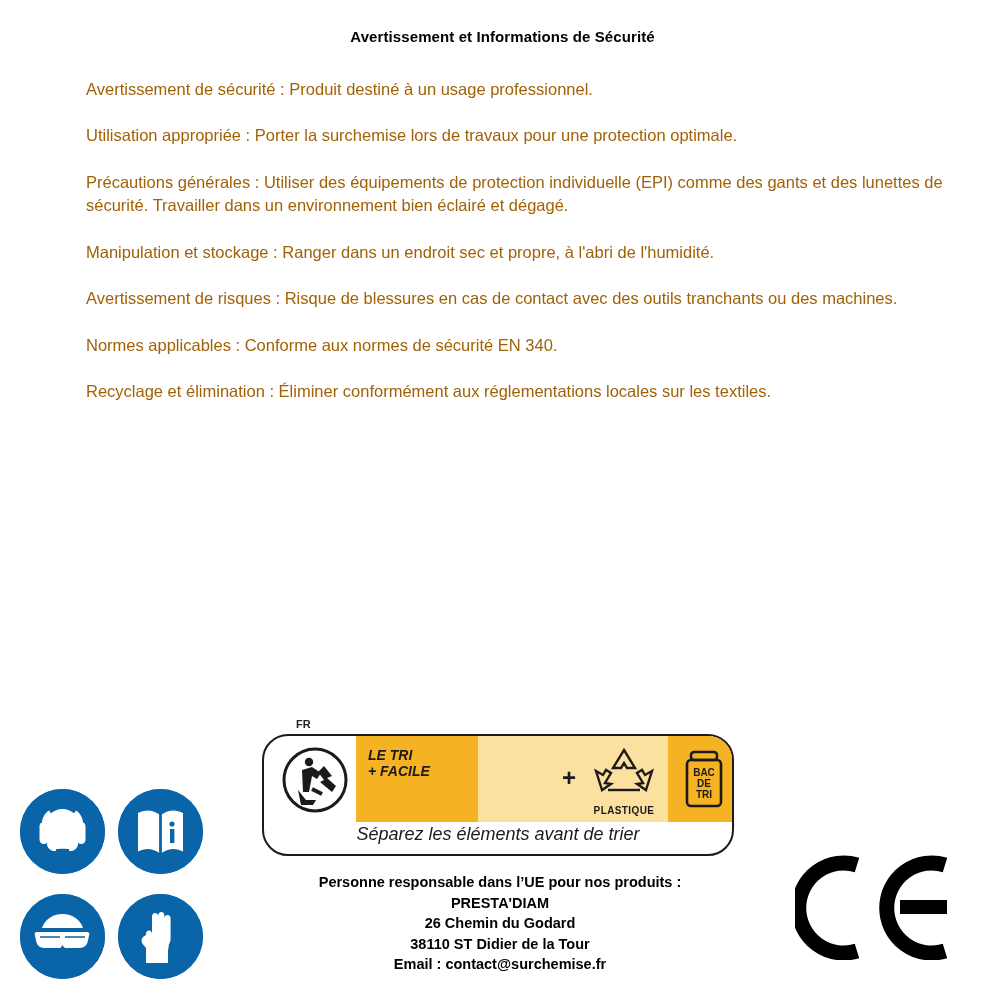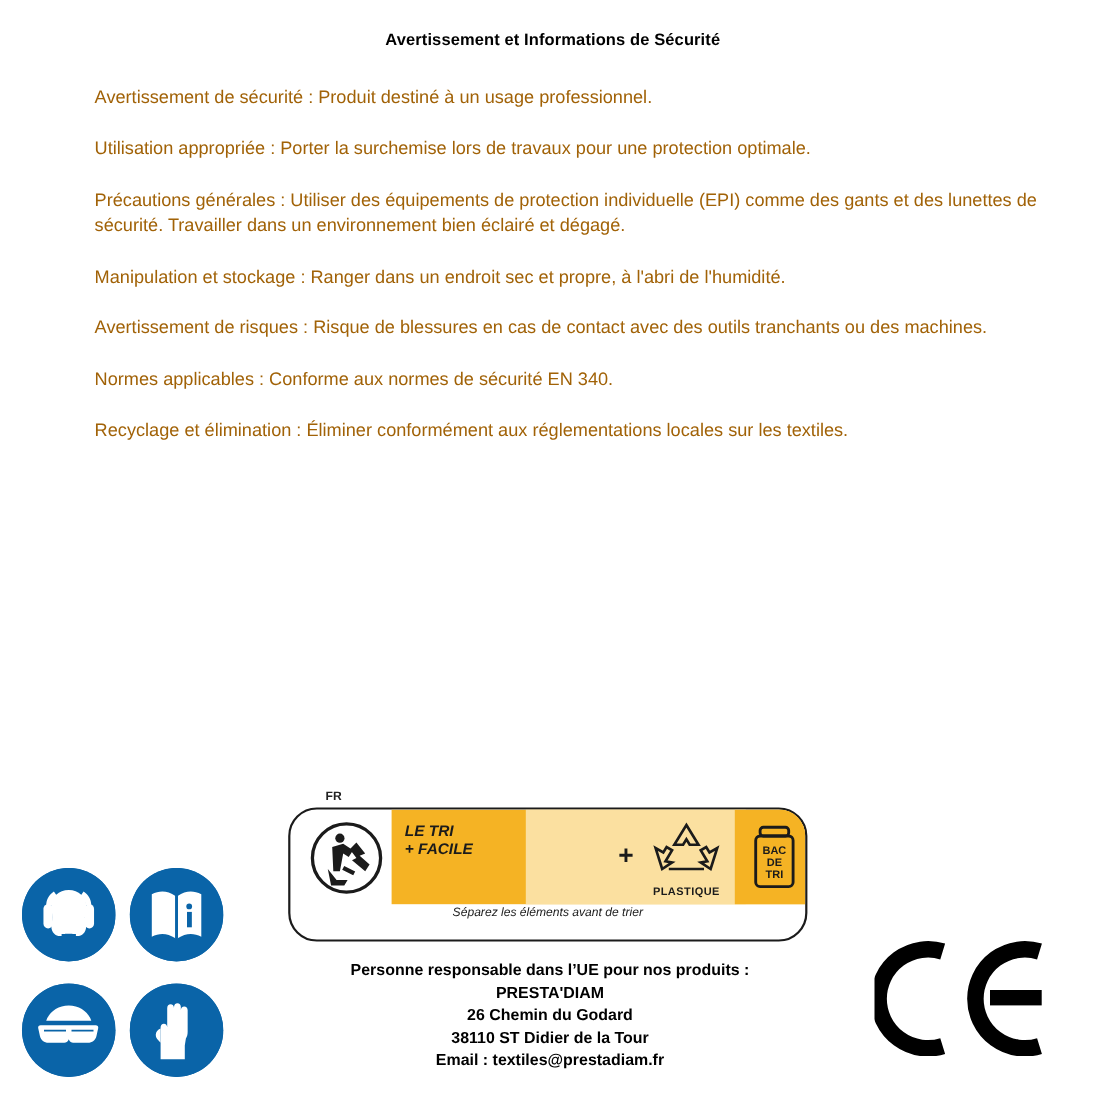--- a/index.html
+++ b/index.html
@@ -174,21 +174,21 @@
     top: 8px;
     width: 44px;
     height: 70px;
   }
   .banner-footer {
     position: absolute;
     left: 0;
     top: 88px;
     width: 468px;
     text-align: center;
-    font-size: 11px;
+    font-size: 18px;
     font-style: italic;
     color: #1b1b1b;
   }
 
   
   .address {
     position: absolute;
     left: 210px;
     top: 872px;
     width: 580px;
@@ -318,21 +318,21 @@
 
       <div class="banner-footer">Séparez les éléments avant de trier</div>
     </div>
   </div>
 
   <div class="address">
     <span class="line">Personne responsable dans l’UE pour nos produits :</span>
     <span class="line">PRESTA'DIAM</span>
     <span class="line">26 Chemin du Godard</span>
     <span class="line">38110 ST Didier de la Tour</span>
-    <span class="line">Email : textiles@prestadiam.fr</span>
+    <span class="line">Email : contact@surchemise.fr</span>
   </div>
 
   <div class="ce-mark">
     <svg viewBox="0 0 160 105" xmlns="http://www.w3.org/2000/svg">
       <path d="M62 10 A45 45 0 1 0 62 96" fill="none" stroke="#000000" stroke-width="15"></path>
       <path d="M150 10 A45 45 0 1 0 150 96" fill="none" stroke="#000000" stroke-width="15"></path>
       <rect x="105" y="45" width="47" height="14" fill="#000000"></rect>
     </svg>
   </div>
 

